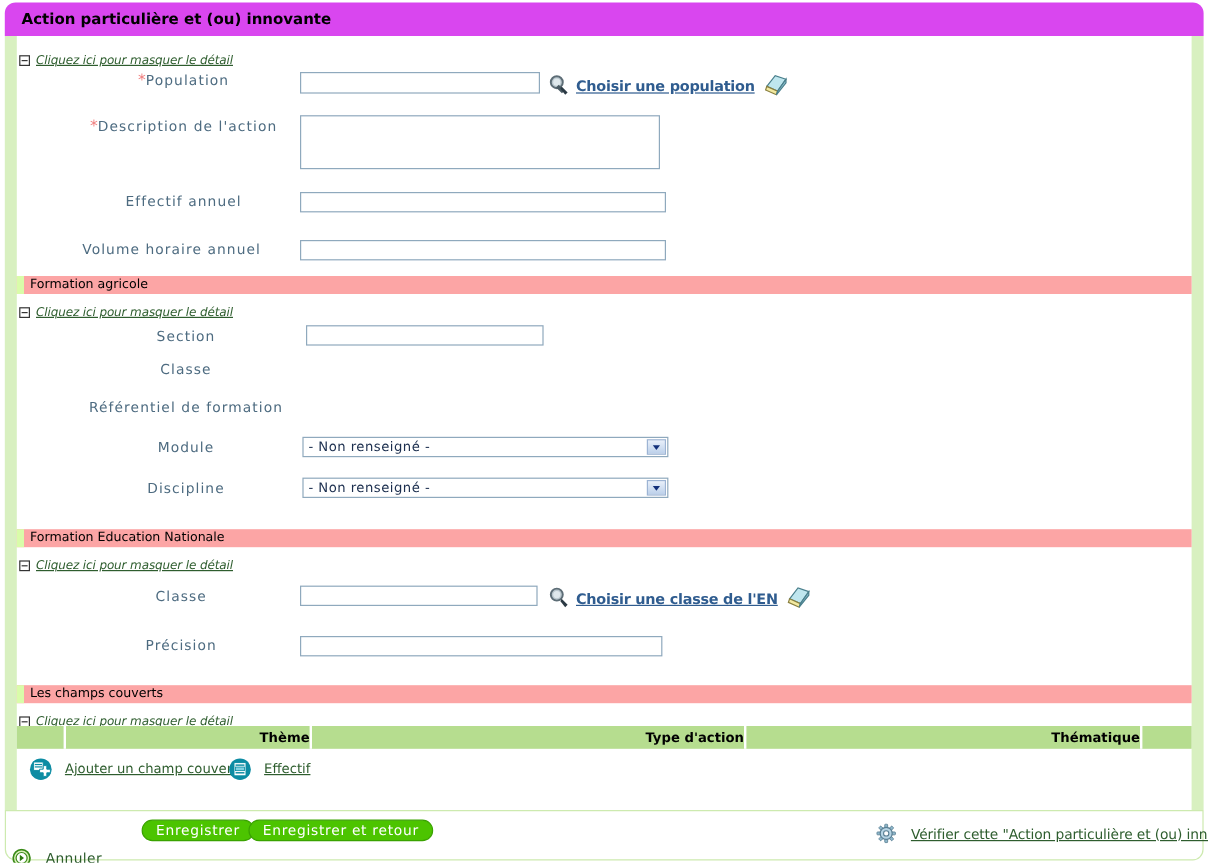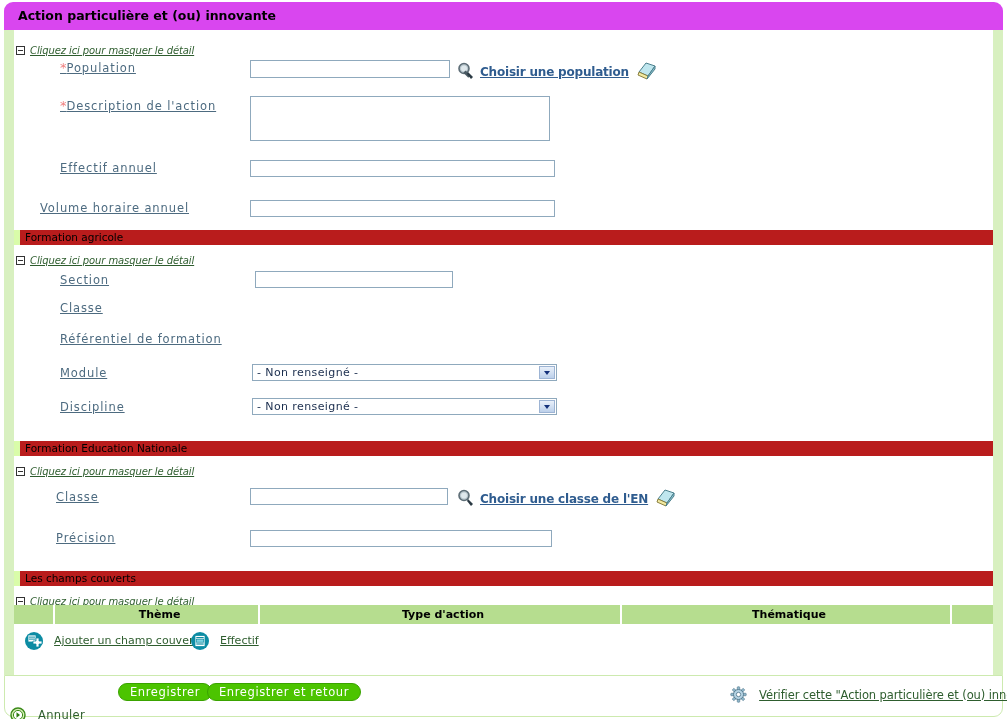--- a/index.html
+++ b/index.html
@@ -102,21 +102,21 @@
     color: #2e5d2e;
     text-decoration: underline;
     vertical-align: middle;
     letter-spacing: -0.1px;
   }
 
   
   .section-bar {
     position: absolute;
     height: 15px;
-    background: #b91c1c;
+    background: #fca5a5;
     box-sizing: border-box;
   }
   .section-bar .section-accent {
     position: absolute;
     left: 0;
     top: 0;
     width: 6px;
     height: 15px;
     background: #d9fca9;
   }
@@ -127,24 +127,23 @@
     font-size: 10.5px;
     color: #000000;
     white-space: nowrap;
   }
 
   
   .field-label {
     position: absolute;
     font-size: 11.5px;
     color: #4d6b80;
-    text-align: left;
+    text-align: center;
     letter-spacing: 0.9px;
     white-space: nowrap;
-    text-decoration: underline;
   }
   .req-star {
     color: #f08080;
     font-size: 13px;
     letter-spacing: 0;
   }
 
   .txt-input {
     position: absolute;
     border: 1px solid #8fa9bd;
@@ -233,21 +232,21 @@
   .tbl {
     position: absolute;
     border-collapse: collapse;
     table-layout: fixed;
   }
   .tbl th {
     background: #b6dd8f;
     color: #000000;
     font-size: 11px;
     font-weight: bold;
-    text-align: center;
+    text-align: right;
     padding: 3px 0 3px 6px;
     border: 0;
     border-right: 2px solid #ffffff;
     height: 18px;
     box-sizing: border-box;
   }
   .tbl th.narrow { border-right: 2px solid #ffffff; }
   .tbl th.last { border-right: 0; }
 
   

